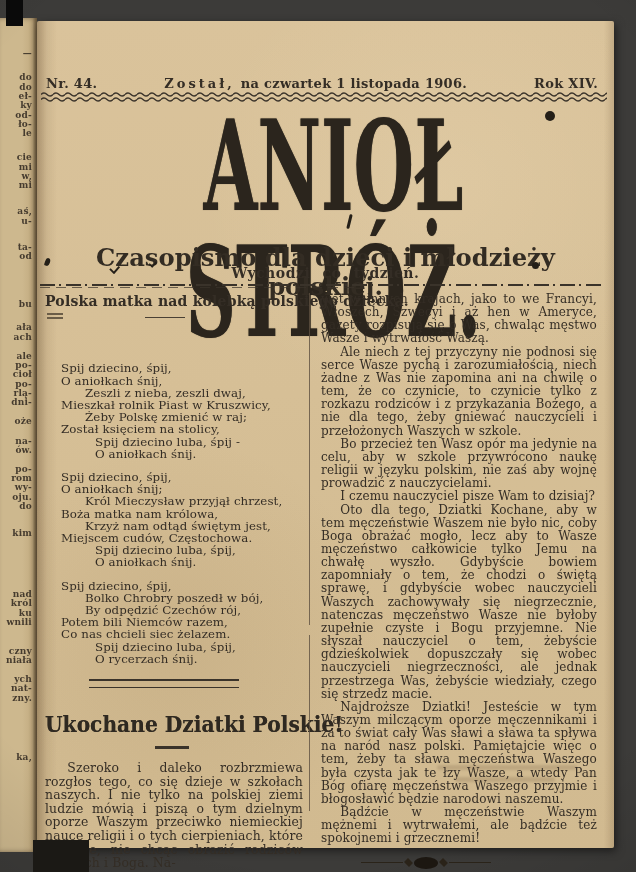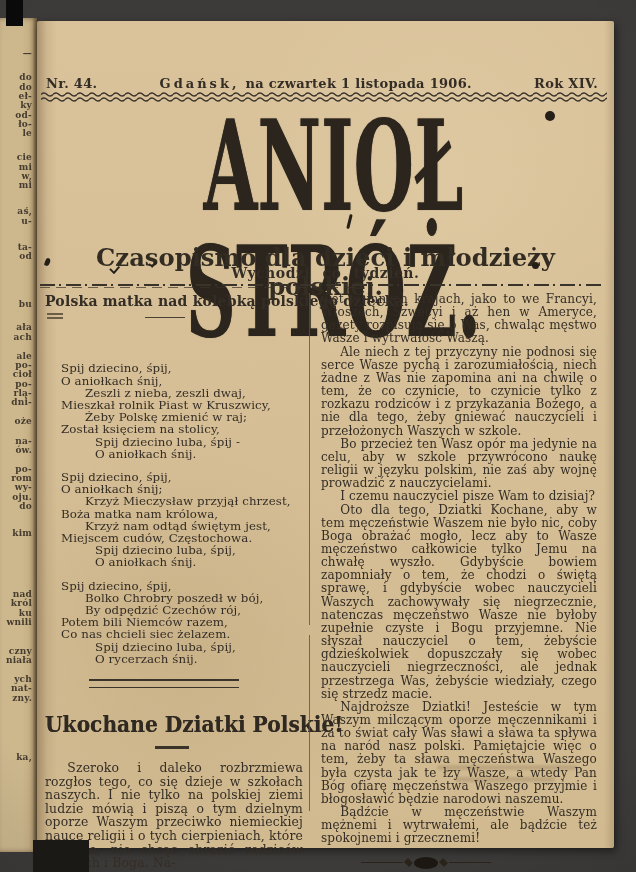--- a/index.html
+++ b/index.html
@@ -154,21 +154,21 @@
       <span class="frag" style="top: 693px;">zny.</span>
       <span class="frag" style="top: 752px;">ka,</span>
     </div>
 
   <div class="black-bar"></div>
 
   <div class="page">
 
     <div class="header-row">
       <span class="hdr-left">Nr. 44.</span>
-      <span class="hdr-center"><span class="city">Gdańsk,</span><span>na czwartek 1 listopada 1906.</span></span>
+      <span class="hdr-center"><span class="city">Został,</span><span>na czwartek 1 listopada 1906.</span></span>
       <span class="hdr-right">Rok XIV.</span>
     </div>
 
     <svg class="wavy" viewBox="0 0 566 10" preserveAspectRatio="none">
       <defs>
         <pattern id="wv" width="12" height="10" patternUnits="userSpaceOnUse">
           <path d="M0 2.5 Q3 -0.5 6 2.5 T12 2.5" fill="none" stroke="#3a332a" stroke-width="1.6"></path>
           <path d="M0 7.5 Q3 4.5 6 7.5 T12 7.5" fill="none" stroke="#3a332a" stroke-width="1.4"></path>
         </pattern>
       </defs>
@@ -198,21 +198,21 @@
         <div class="pl m0">Spij dziecino, śpij,</div>
         <div class="pl m0">O aniołkach śnij,</div>
         <div class="pl m1">Zeszli z nieba, zeszli dwaj,</div>
         <div class="pl m0">Mieszkał rolnik Piast w Kruszwicy,</div>
         <div class="pl m1">Żeby Polskę zmienić w raj;</div>
         <div class="pl m0">Został księciem na stolicy,</div>
         <div class="pl m2">Spij dziecino luba, śpij -</div>
         <div class="pl m2">O aniołkach śnij.</div>
         <div class="pl m0 gap">Spij dziecino, śpij,</div>
         <div class="pl m0">O aniołkach śnij;</div>
-        <div class="pl m1">Krzyż Mieczysław przyjął chrzest,</div>
+        <div class="pl m1">Król Mieczysław przyjął chrzest,</div>
         <div class="pl m0">Boża matka nam królowa,</div>
         <div class="pl m1">Krzyż nam odtąd świętym jest,</div>
         <div class="pl m0">Miejscem cudów, Częstochowa.</div>
         <div class="pl m2">Spij dziecino luba, śpij,</div>
         <div class="pl m2">O aniołkach śnij.</div>
         <div class="pl m0 gap">Spij dziecino, śpij,</div>
         <div class="pl m1">Bolko Chrobry poszedł w bój,</div>
         <div class="pl m1">By odpędzić Czechów rój,</div>
         <div class="pl m0">Potem bili Niemców razem,</div>
         <div class="pl m0">Co nas chcieli siec żelazem.</div>

